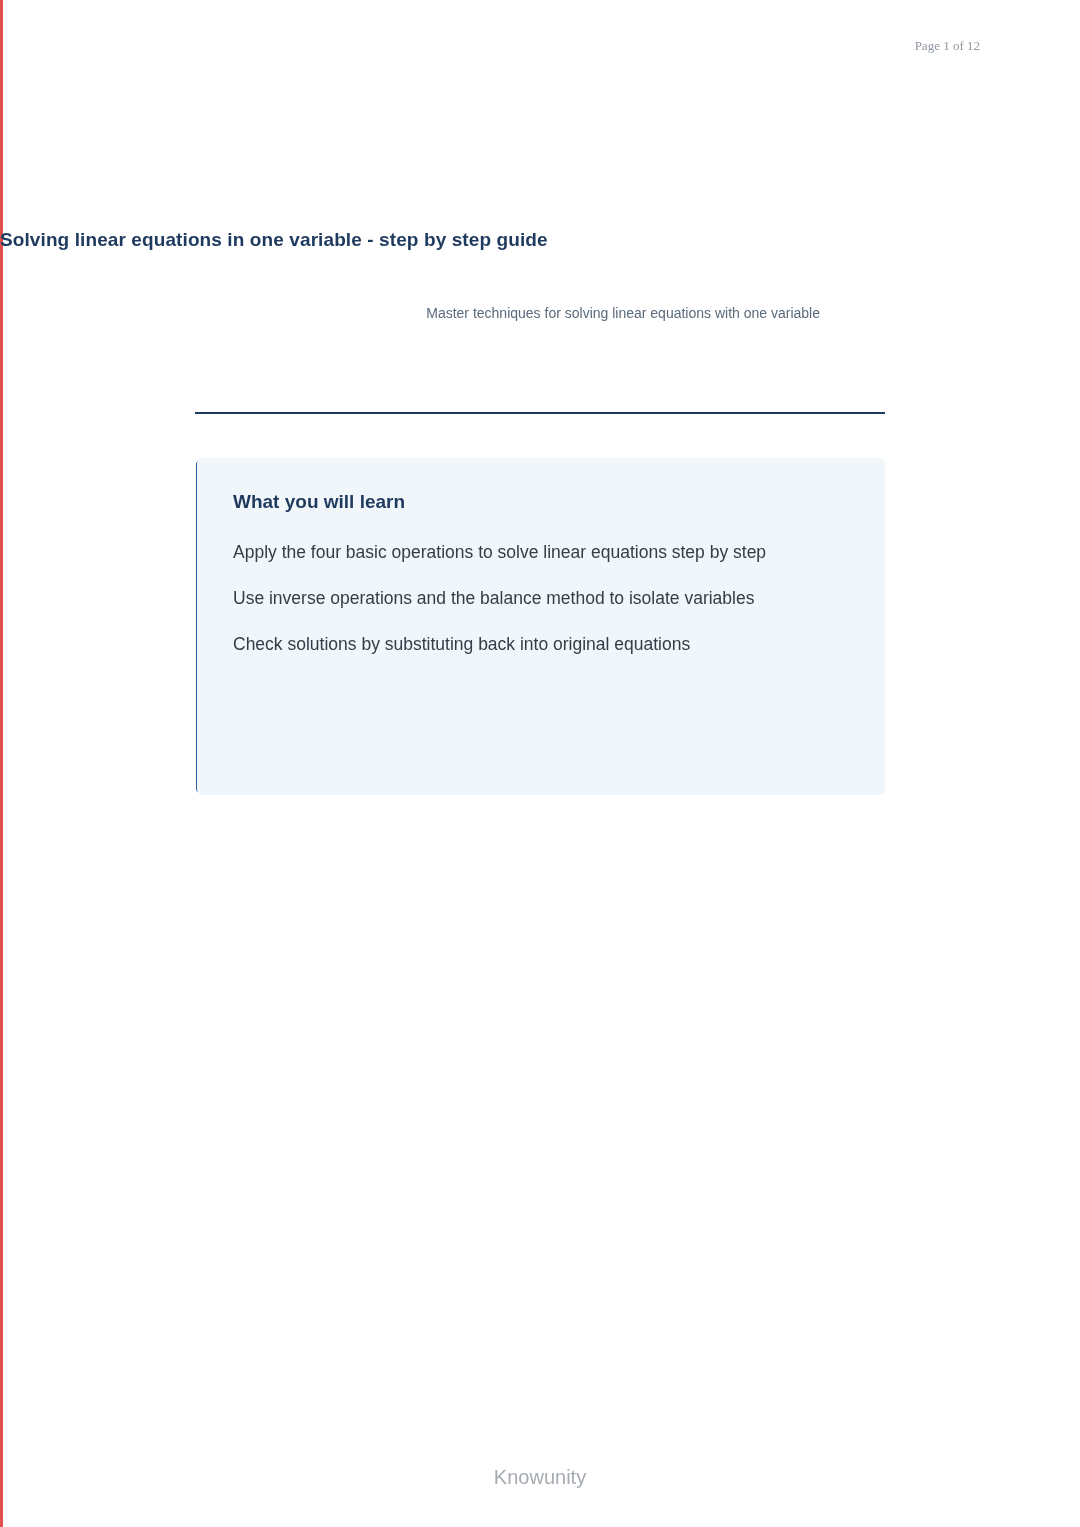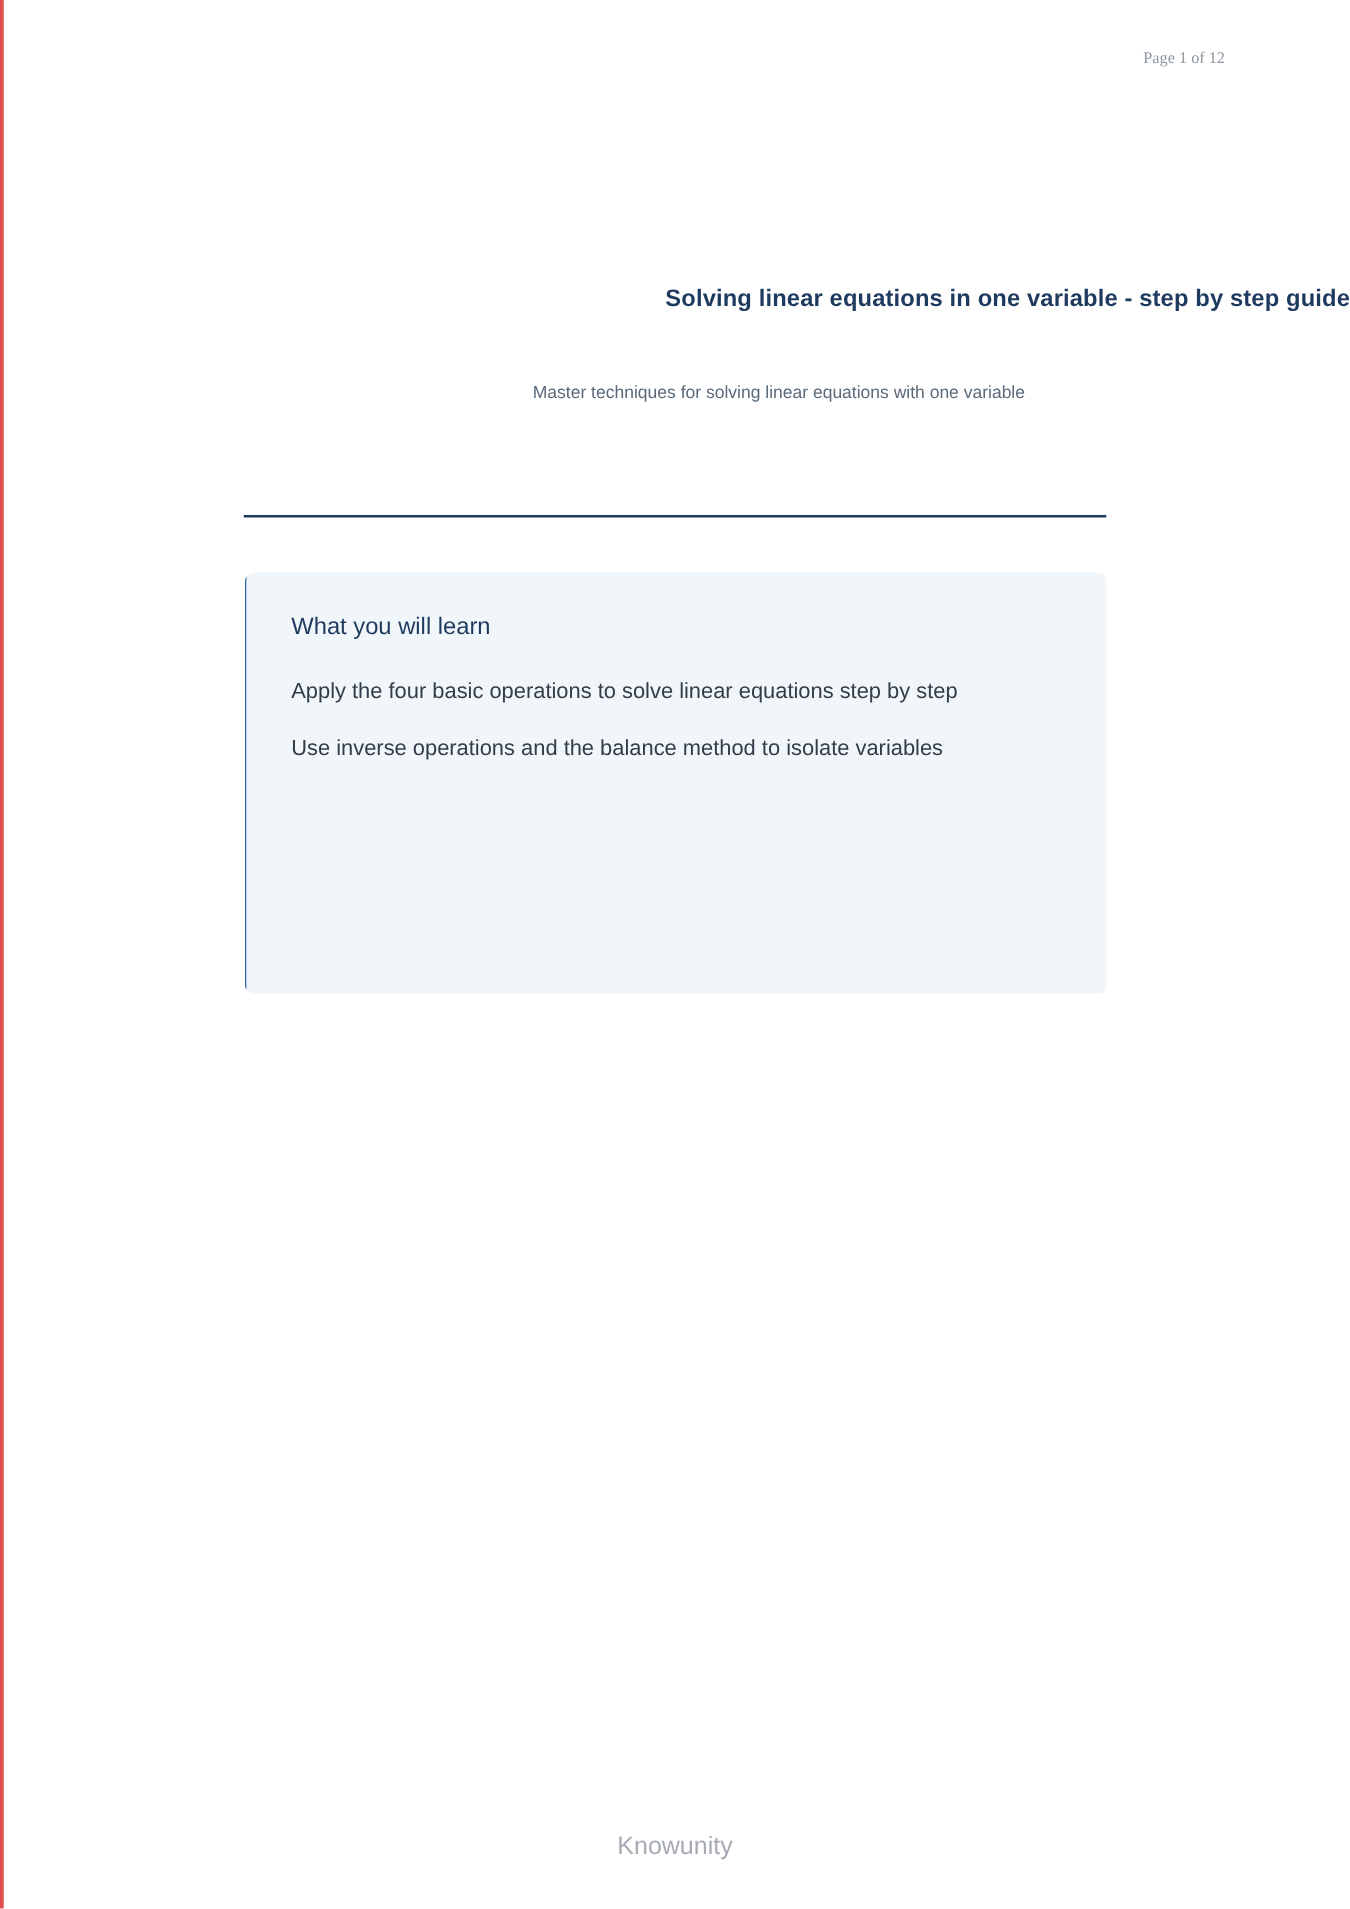--- a/index.html
+++ b/index.html
@@ -36,21 +36,21 @@
     right: 100px;
     font-family: "Liberation Serif", serif;
     font-size: 13px;
     color: var(--muted-gray);
   }
   .doc-title {
     position: absolute;
     top: 229px;
     left: 0;
     width: 100%;
-    text-align: right;
+    text-align: left;
     font-size: 19px;
     font-weight: 700;
     color: var(--accent-navy);
     letter-spacing: 0.1px;
   }
   .doc-subtitle {
     position: absolute;
     top: 296px;
     left: 50%;
     transform: translateX(-50%);
@@ -82,21 +82,21 @@
     position: absolute;
     top: 461px;
     left: 196px;
     width: 7px;
     height: 331px;
     border-radius: 4px;
     background: var(--accent-blue);
   }
   .learn-heading {
     font-size: 19px;
-    font-weight: 400;
+    font-weight: 700;
     color: var(--accent-navy);
     margin-bottom: 29px;
   }
   .learn-list {
     list-style: none;
   }
   .learn-list li {
     font-size: 17.5px;
     line-height: 20px;
     color: var(--body-text);
@@ -127,18 +127,19 @@
 
   <div class="divider"></div>
 
   <div class="learn-box-bar"></div>
 
   <section class="learn-box">
     <h2 class="learn-heading">What you will learn</h2>
     <ul class="learn-list">
       <li>Apply the four basic operations to solve linear equations step by step</li>
       <li>Use inverse operations and the balance method to isolate variables</li>
+      <li>Check solutions by substituting back into original equations</li>
     </ul>
   </section>
 
   <div class="footer-brand">Knowunity</div>
 
 </div>
 
 </body></html>

